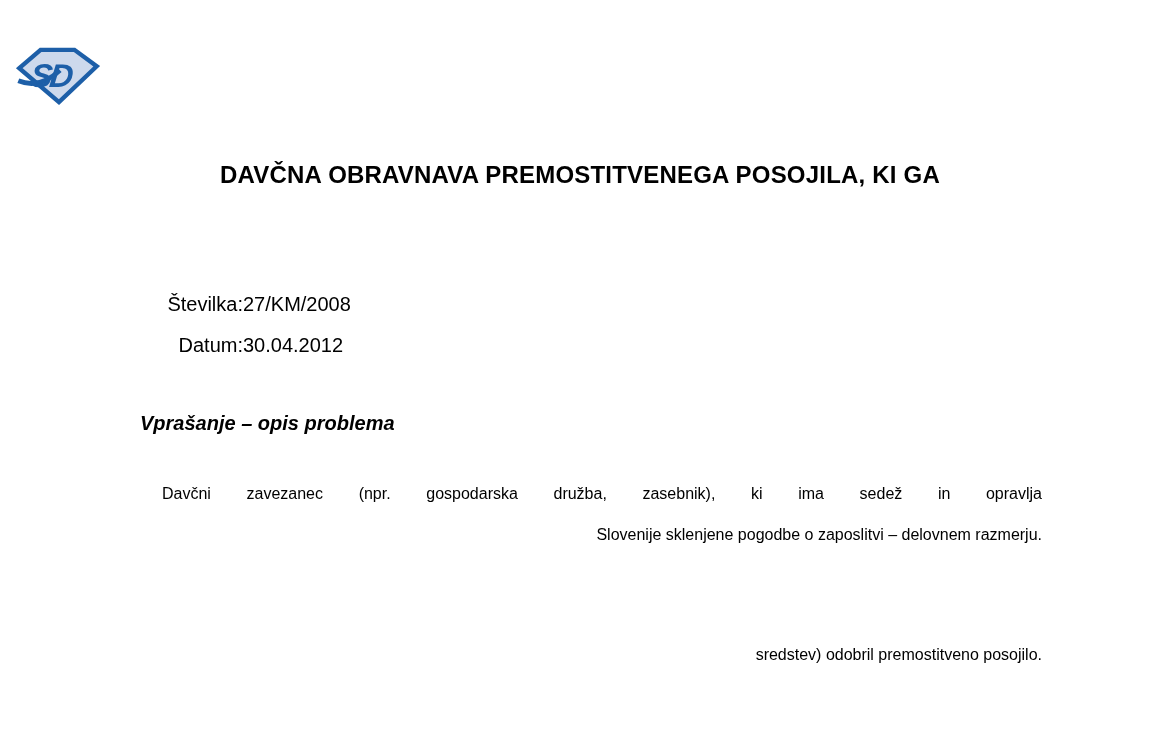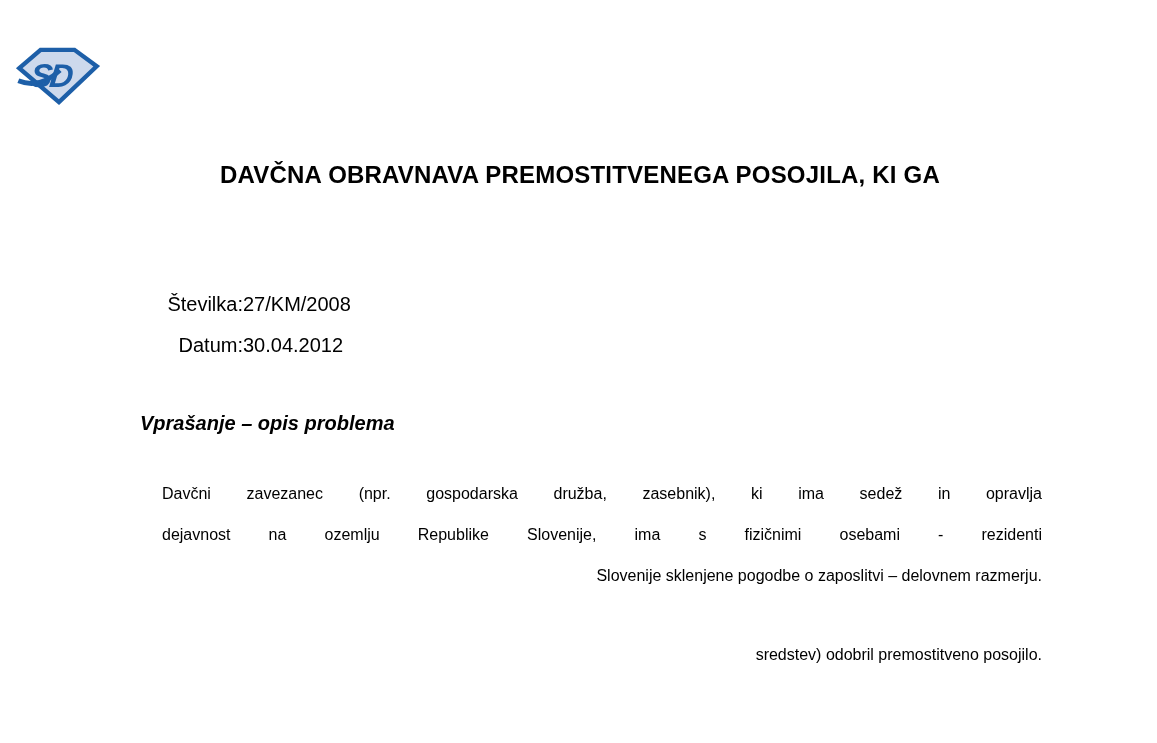--- a/index.html
+++ b/index.html
@@ -94,21 +94,20 @@
     </div>
 
     <div class="meta-row datum">
       <span class="meta-label">Datum:</span><span>30.04.2012</span>
     </div>
 
     <div class="section-heading">Vprašanje – opis problema</div>
 
     <div class="paragraph p1">
       <div class="para-line justified">Davčni zavezanec (npr. gospodarska družba, zasebnik), ki ima sedež in opravlja</div>
-      <div class="para-line justified">dejavnost na ozemlju Republike Slovenije, ima s fizičnimi osebami - rezidenti</div>
       <div class="para-line last">Slovenije sklenjene pogodbe o zaposlitvi – delovnem razmerju.</div>
     </div>
 
     <div class="paragraph p2">
       <div class="para-line last">sredstev) odobril premostitveno posojilo.</div>
     </div>
 
   </div>
 </div>
 

